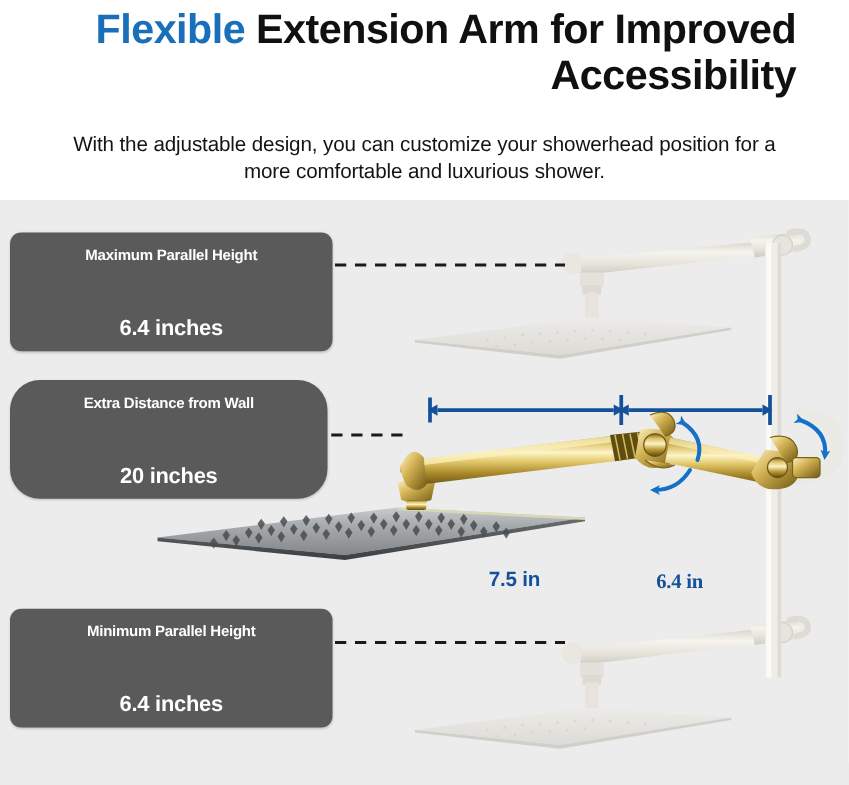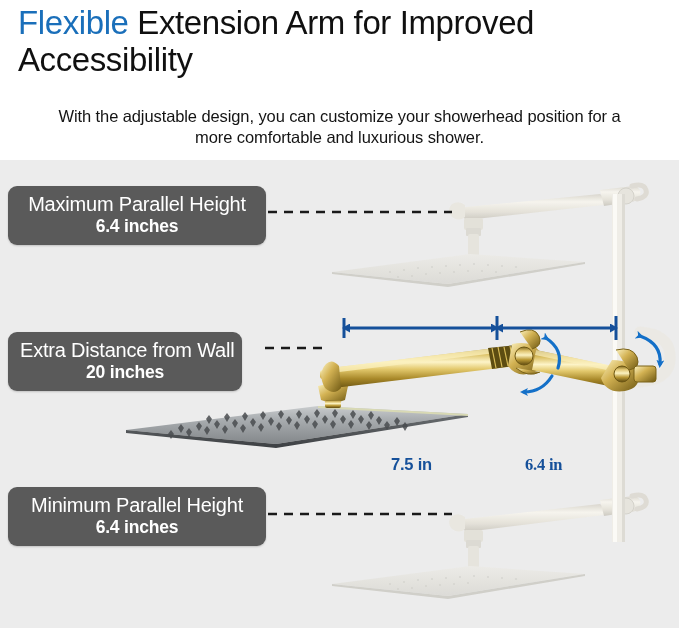--- a/index.html
+++ b/index.html
@@ -21,27 +21,27 @@
     position: absolute;
     left: 0; top: 0;
     width: 679px;
     height: 160px;
     background: #ffffff;
     box-sizing: border-box;
     padding-top: 4px;
   }
   #headline {
     margin: 0;
-    text-align: left;
+    text-align: right;
     font-size: 33px;
     line-height: 37px;
-    font-weight: normal;
+    font-weight: bold;
     letter-spacing: -0.4px;
     color: #101010;
-    padding: 0 18px;
+    padding: 0 42px;
   }
   #headline .accent { color: #1a6fba; }
   #subhead {
     margin: 28px auto 0 auto;
     text-align: center;
     font-size: 16.5px;
     line-height: 21px;
     color: #141414;
     width: 600px;
     letter-spacing: -0.1px;
@@ -65,36 +65,37 @@
     background: #5a5a5a;
     border-radius: 9px;
     color: #ffffff;
     text-align: center;
     box-sizing: border-box;
     padding: 7px 12px 8px 12px;
     box-shadow: 0 1px 2px rgba(0,0,0,0.18);
   }
   .callout .ct-title {
     display: block;
-    font-size: 20px;
+    font-size: 12px;
     line-height: 22px;
-    font-weight: 400;
+    font-weight: 700;
     white-space: nowrap;
     letter-spacing: -0.2px;
   }
   .callout .ct-value {
     display: block;
     font-size: 17.5px;
     line-height: 22px;
     font-weight: bold;
     white-space: nowrap;
     letter-spacing: -0.2px;
+    margin-top: 36px;
   }
   #callout-max  { left: 8px;  top: 186px; width: 258px; }
-  #callout-dist { left: 8px;  top: 332px; width: 234px; }
+  #callout-dist { left: 8px;  top: 304px; width: 254px; border-radius: 24px; }
   #callout-min  { left: 8px;  top: 487px; width: 258px; }
 
   
   .dim-label {
     position: absolute;
     color: #15509a;
     font-size: 16.5px;
     font-weight: bold;
     letter-spacing: -0.2px;
     white-space: nowrap;

